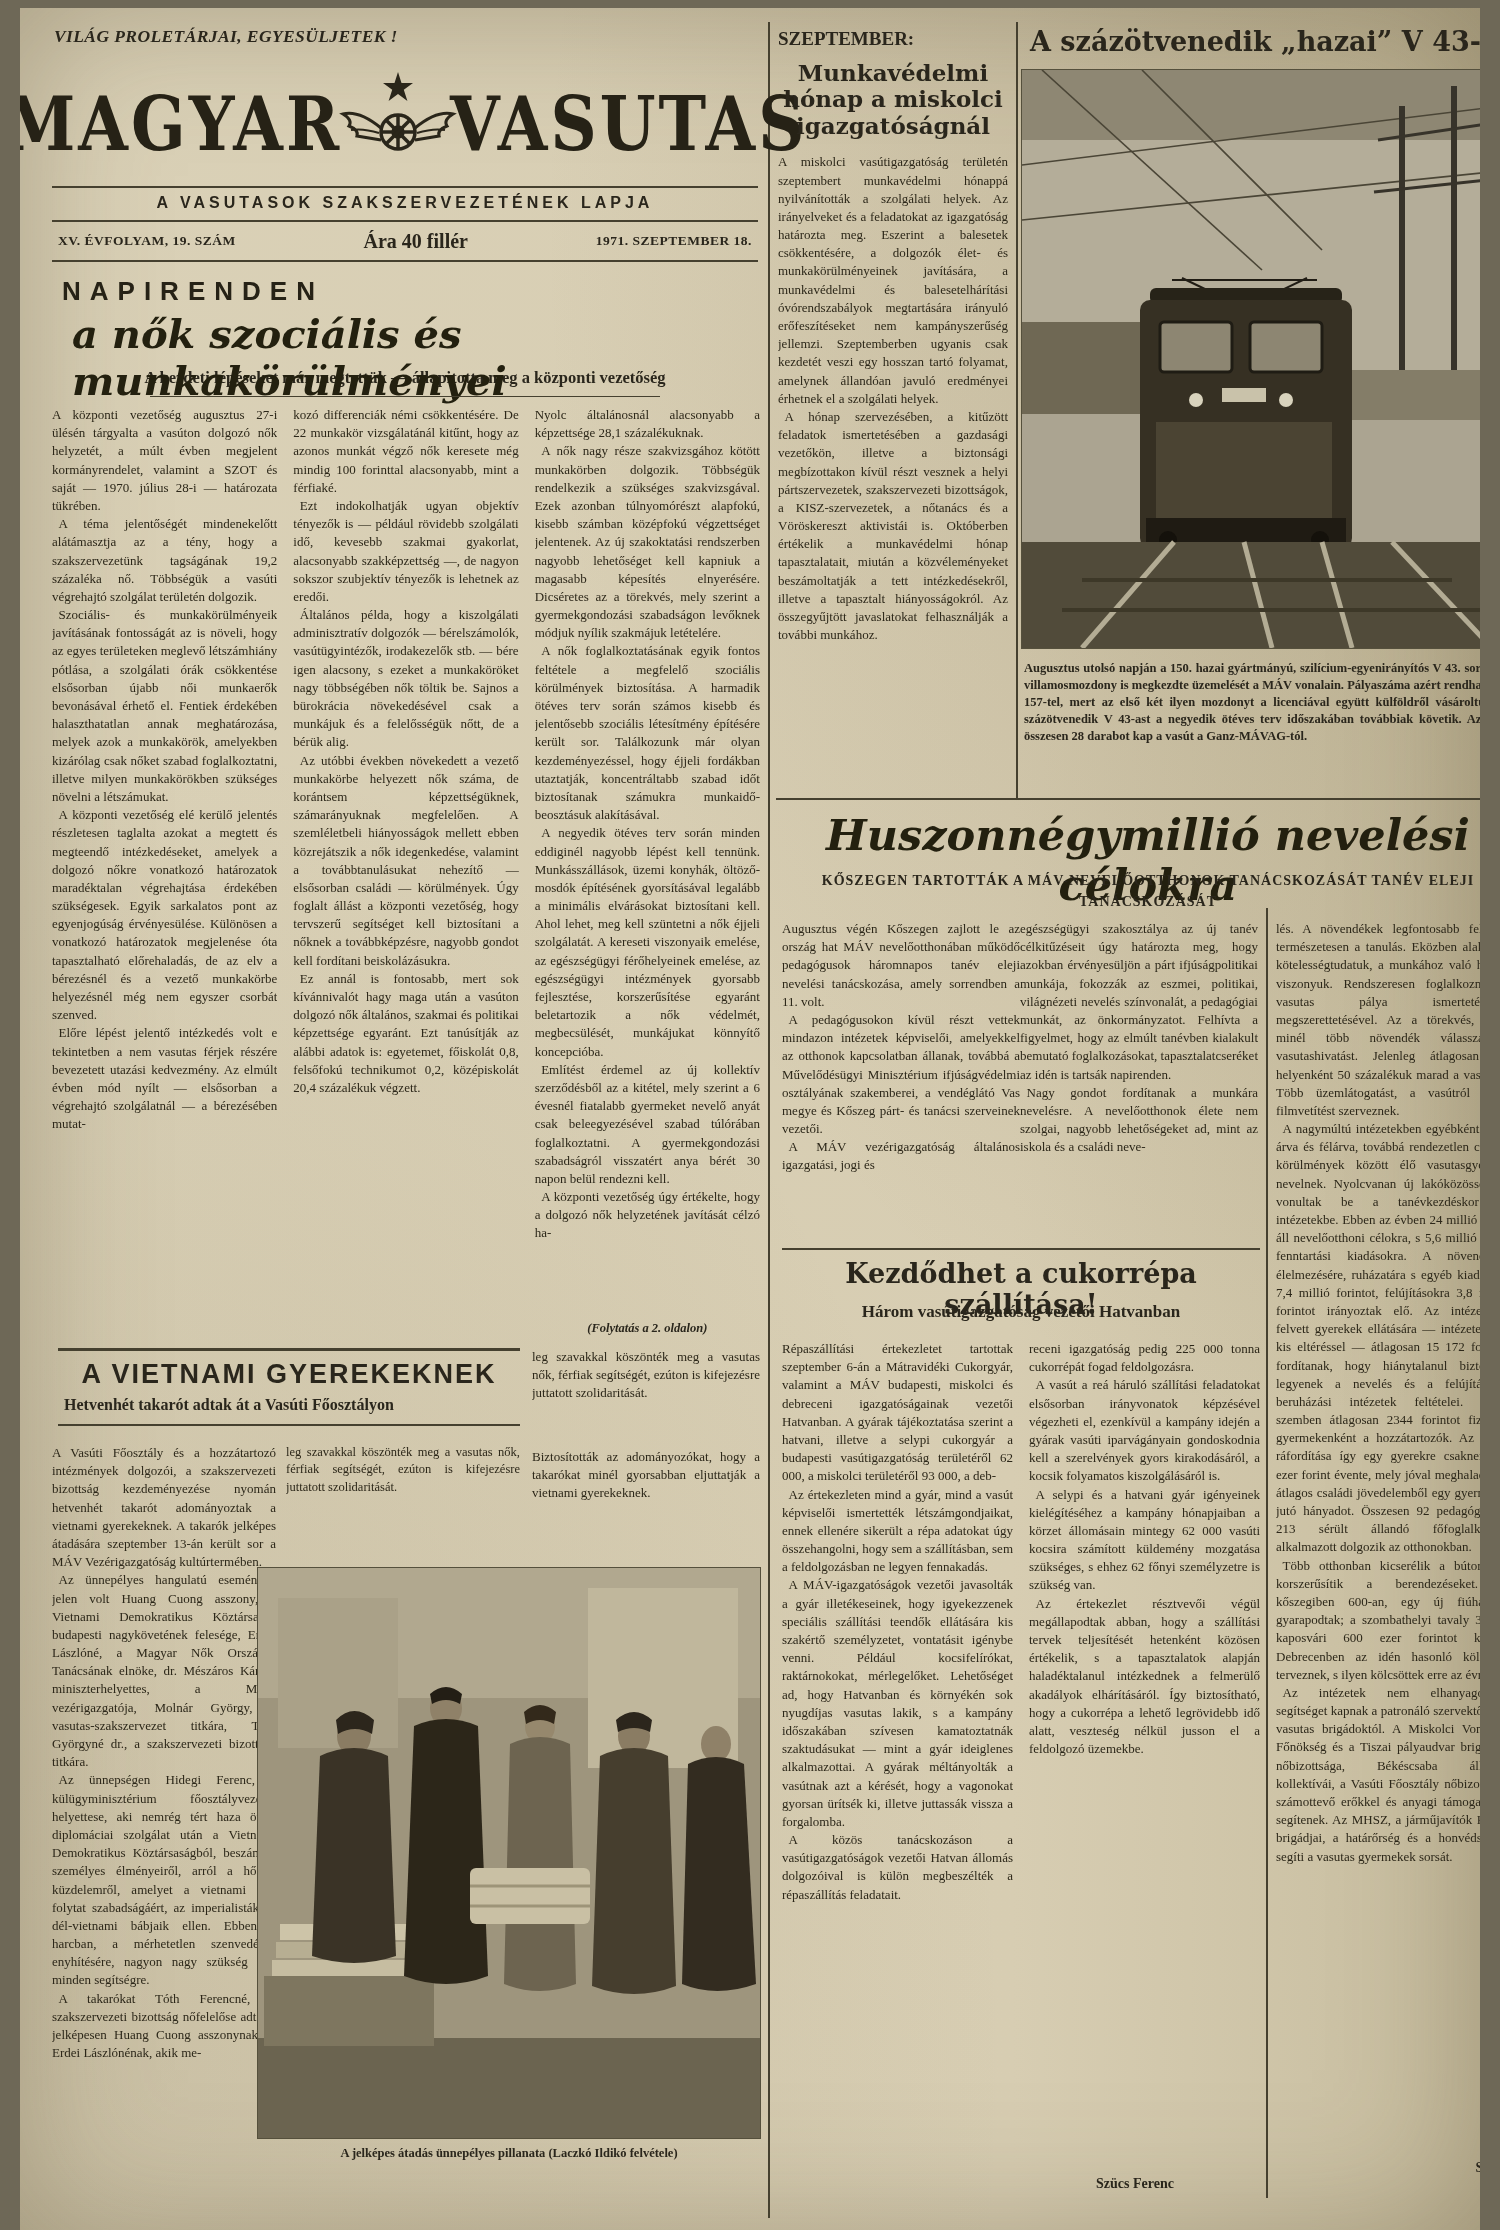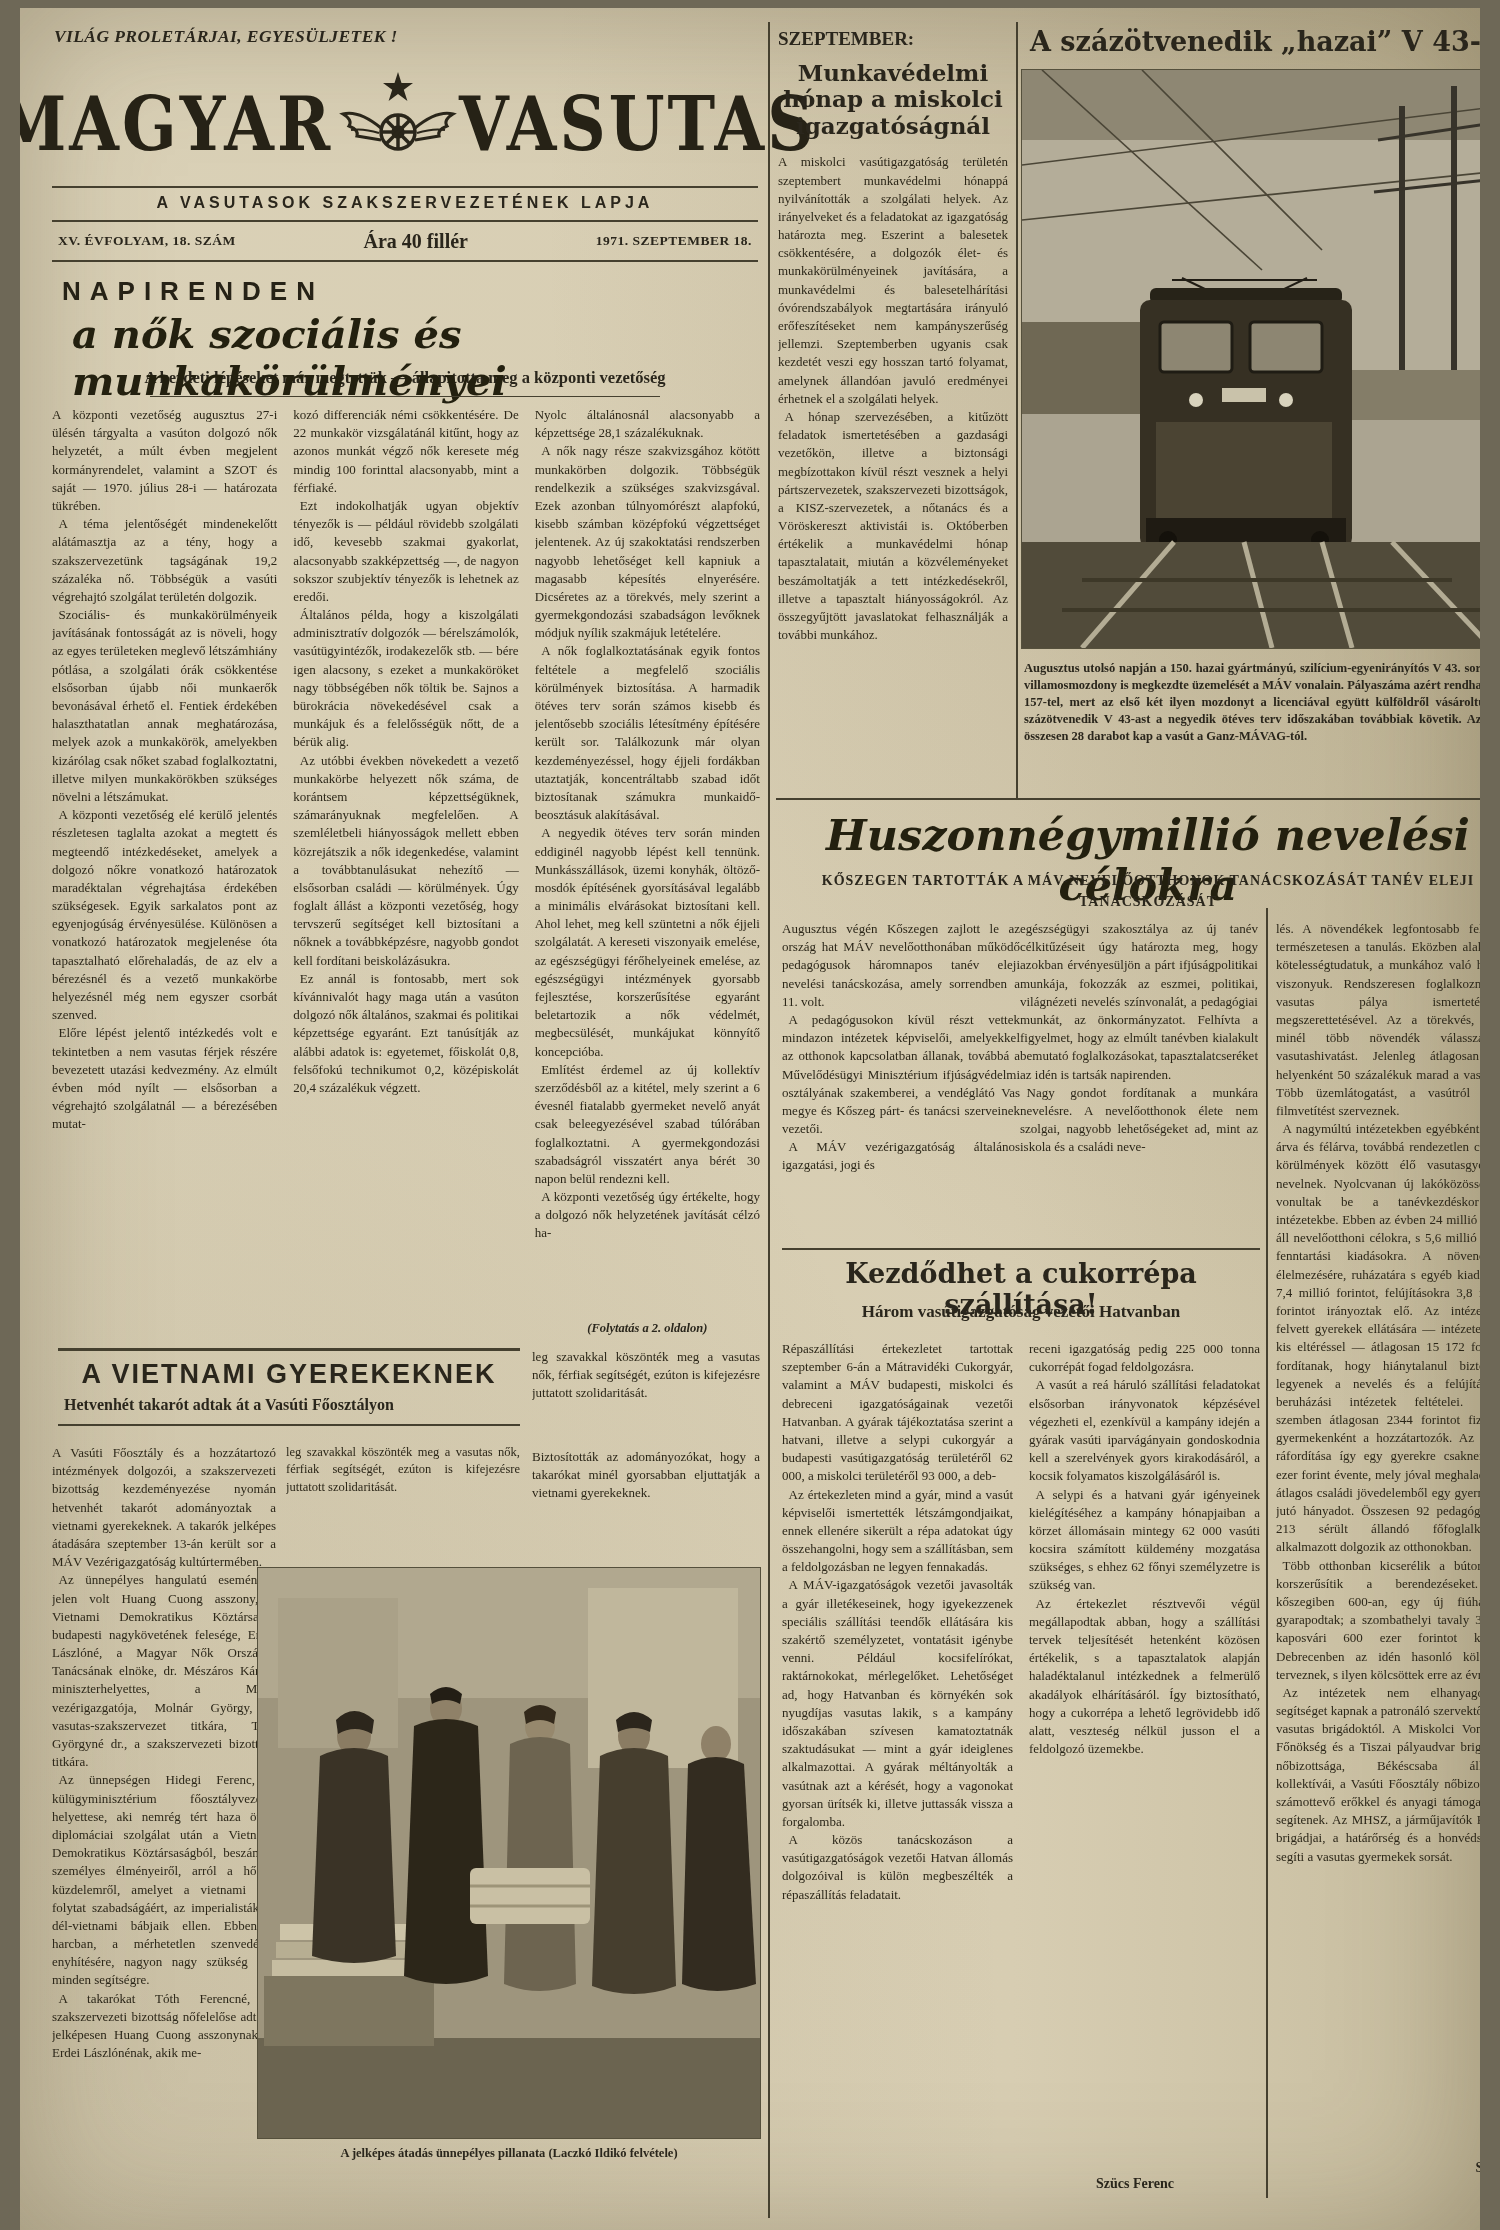--- a/index.html
+++ b/index.html
@@ -15,21 +15,21 @@
     overflow:hidden;
   }
   .abs{position:absolute}
   .vrule{position:absolute;width:2px;background:#45402f}
   .hrule{position:absolute;height:2px;background:#45402f}
   .body-text{font-size:13px;line-height:1.4;text-align:justify;white-space:pre-line;overflow:hidden;color:#2c2719}
   .body-text.small{font-size:12.5px;line-height:1.38}
   .cols{display:flex}
   .cols>div{flex:1}
   .slogan{font-style:italic;font-weight:bold;font-size:17.5px;letter-spacing:.4px}
-  .masthead{display:flex;align-items:flex-end;justify-content:center;gap:16px}
+  .masthead{display:flex;align-items:flex-end;justify-content:center;gap:7px}
   .masthead-word{display:inline-block;font-family:"DejaVu Serif",serif;font-weight:bold;font-size:64px;letter-spacing:3px;transform:scaleY(1.18);transform-origin:bottom;color:#262216}
   .subtitle{font-weight:bold;font-size:16px;letter-spacing:4px;text-align:center;font-family:"Liberation Sans",sans-serif}
   .dateline{display:flex;justify-content:space-between;align-items:center;font-weight:bold}
   .dl-issue,.dl-date{font-size:13.5px;letter-spacing:.5px}
   .dl-price{font-size:20px}
   .kicker-napirenden{font-family:"Liberation Sans",sans-serif;font-weight:bold;font-size:26px;letter-spacing:9px;color:#262216}
   .lead-headline{font-family:"DejaVu Serif",serif;font-weight:bold;font-style:italic;font-size:40px;color:#23200f}
   .lead-subhead{font-weight:bold;font-size:16.5px;text-align:center}
   .mid-kicker{font-weight:bold;font-size:19px}
   .mid-headline{font-weight:bold;font-size:23px;text-align:center;line-height:1.15;font-family:"DejaVu Serif",serif}
@@ -82,21 +82,21 @@
       </svg>
     </span>
     <span class="masthead-word">VASUTAS</span>
   </div>
 
   <div class="hrule" style="left:32px;top:178px;width:706px"></div>
   <div class="abs subtitle" style="left:32px;top:186px;width:706px">A VASUTASOK SZAKSZERVEZETÉNEK LAPJA</div>
   <div class="hrule" style="left:32px;top:212px;width:706px"></div>
 
   <div class="abs dateline" style="left:38px;top:216px;width:694px;height:34px">
-    <span class="dl-issue">XV. ÉVFOLYAM, 18. SZÁM</span>
+    <span class="dl-issue">XV. ÉVFOLYAM, 19. SZÁM</span>
     <span class="dl-price">Ára 40 fillér</span>
     <span class="dl-date">1971. SZEPTEMBER 18.</span>
   </div>
   <div class="hrule" style="left:32px;top:252px;width:706px"></div>
 
   <div class="abs kicker-napirenden" style="left:42px;top:268px">NAPIRENDEN</div>
   <div class="abs lead-subhead" style="left:32px;top:360px;width:706px">A kezdeti lépéseket már megtettük — állapitotta meg a központi vezetőség</div>
   <div class="abs lead-headline" style="left:52px;top:302px;width:680px">a nők szociális és munkakörülményei</div>
   <div class="hrule" style="left:130px;top:388px;width:510px;height:1px"></div>
 

